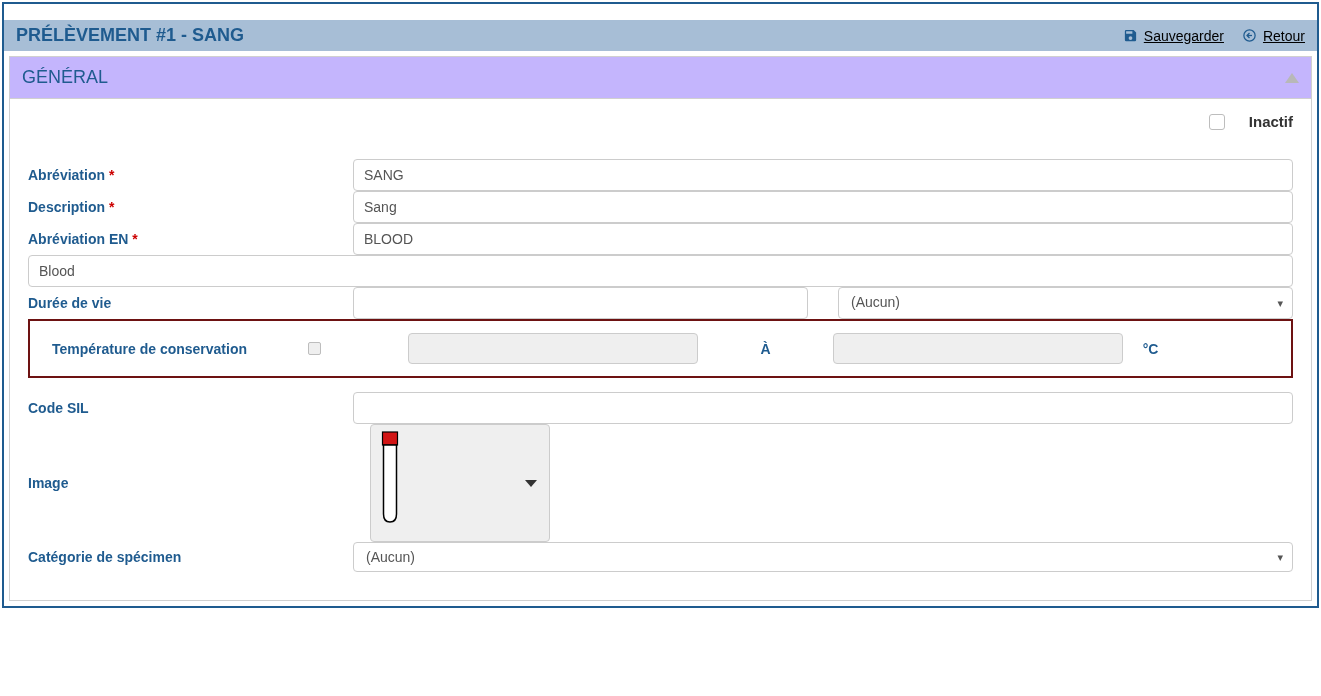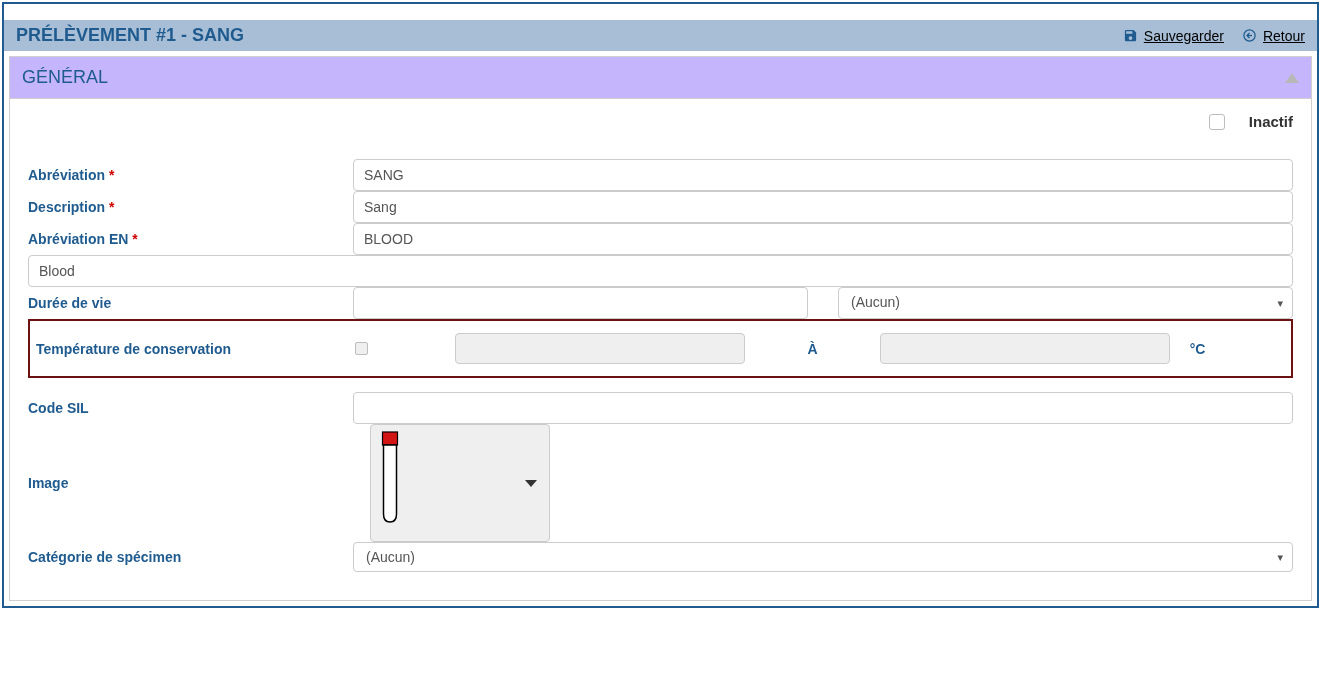--- a/index.html
+++ b/index.html
@@ -155,21 +155,21 @@
     .duree-group .sel-wrap { flex: 1 1 48%; }
     .temp-row {
       border: 2px solid #6d1212;
       padding: 12px 0 12px 0;
       margin: 0 0 14px 0;
     }
     .temp-inner {
       display: flex;
       align-items: center;
     }
-    .temp-inner .lbl { width: 325px; padding-left: 6px;}
+    .temp-inner .lbl { width: 278px; padding-left: 22px;}
     .temp-controls {
       display: flex;
       align-items: center;
       flex: 1;
       gap: 0;
     }
     .temp-chk-wrap { width: 100px; display:flex; justify-content:flex-start; }
     .temp-inp {
       width: 290px;
       border: 1px solid #ccc;

